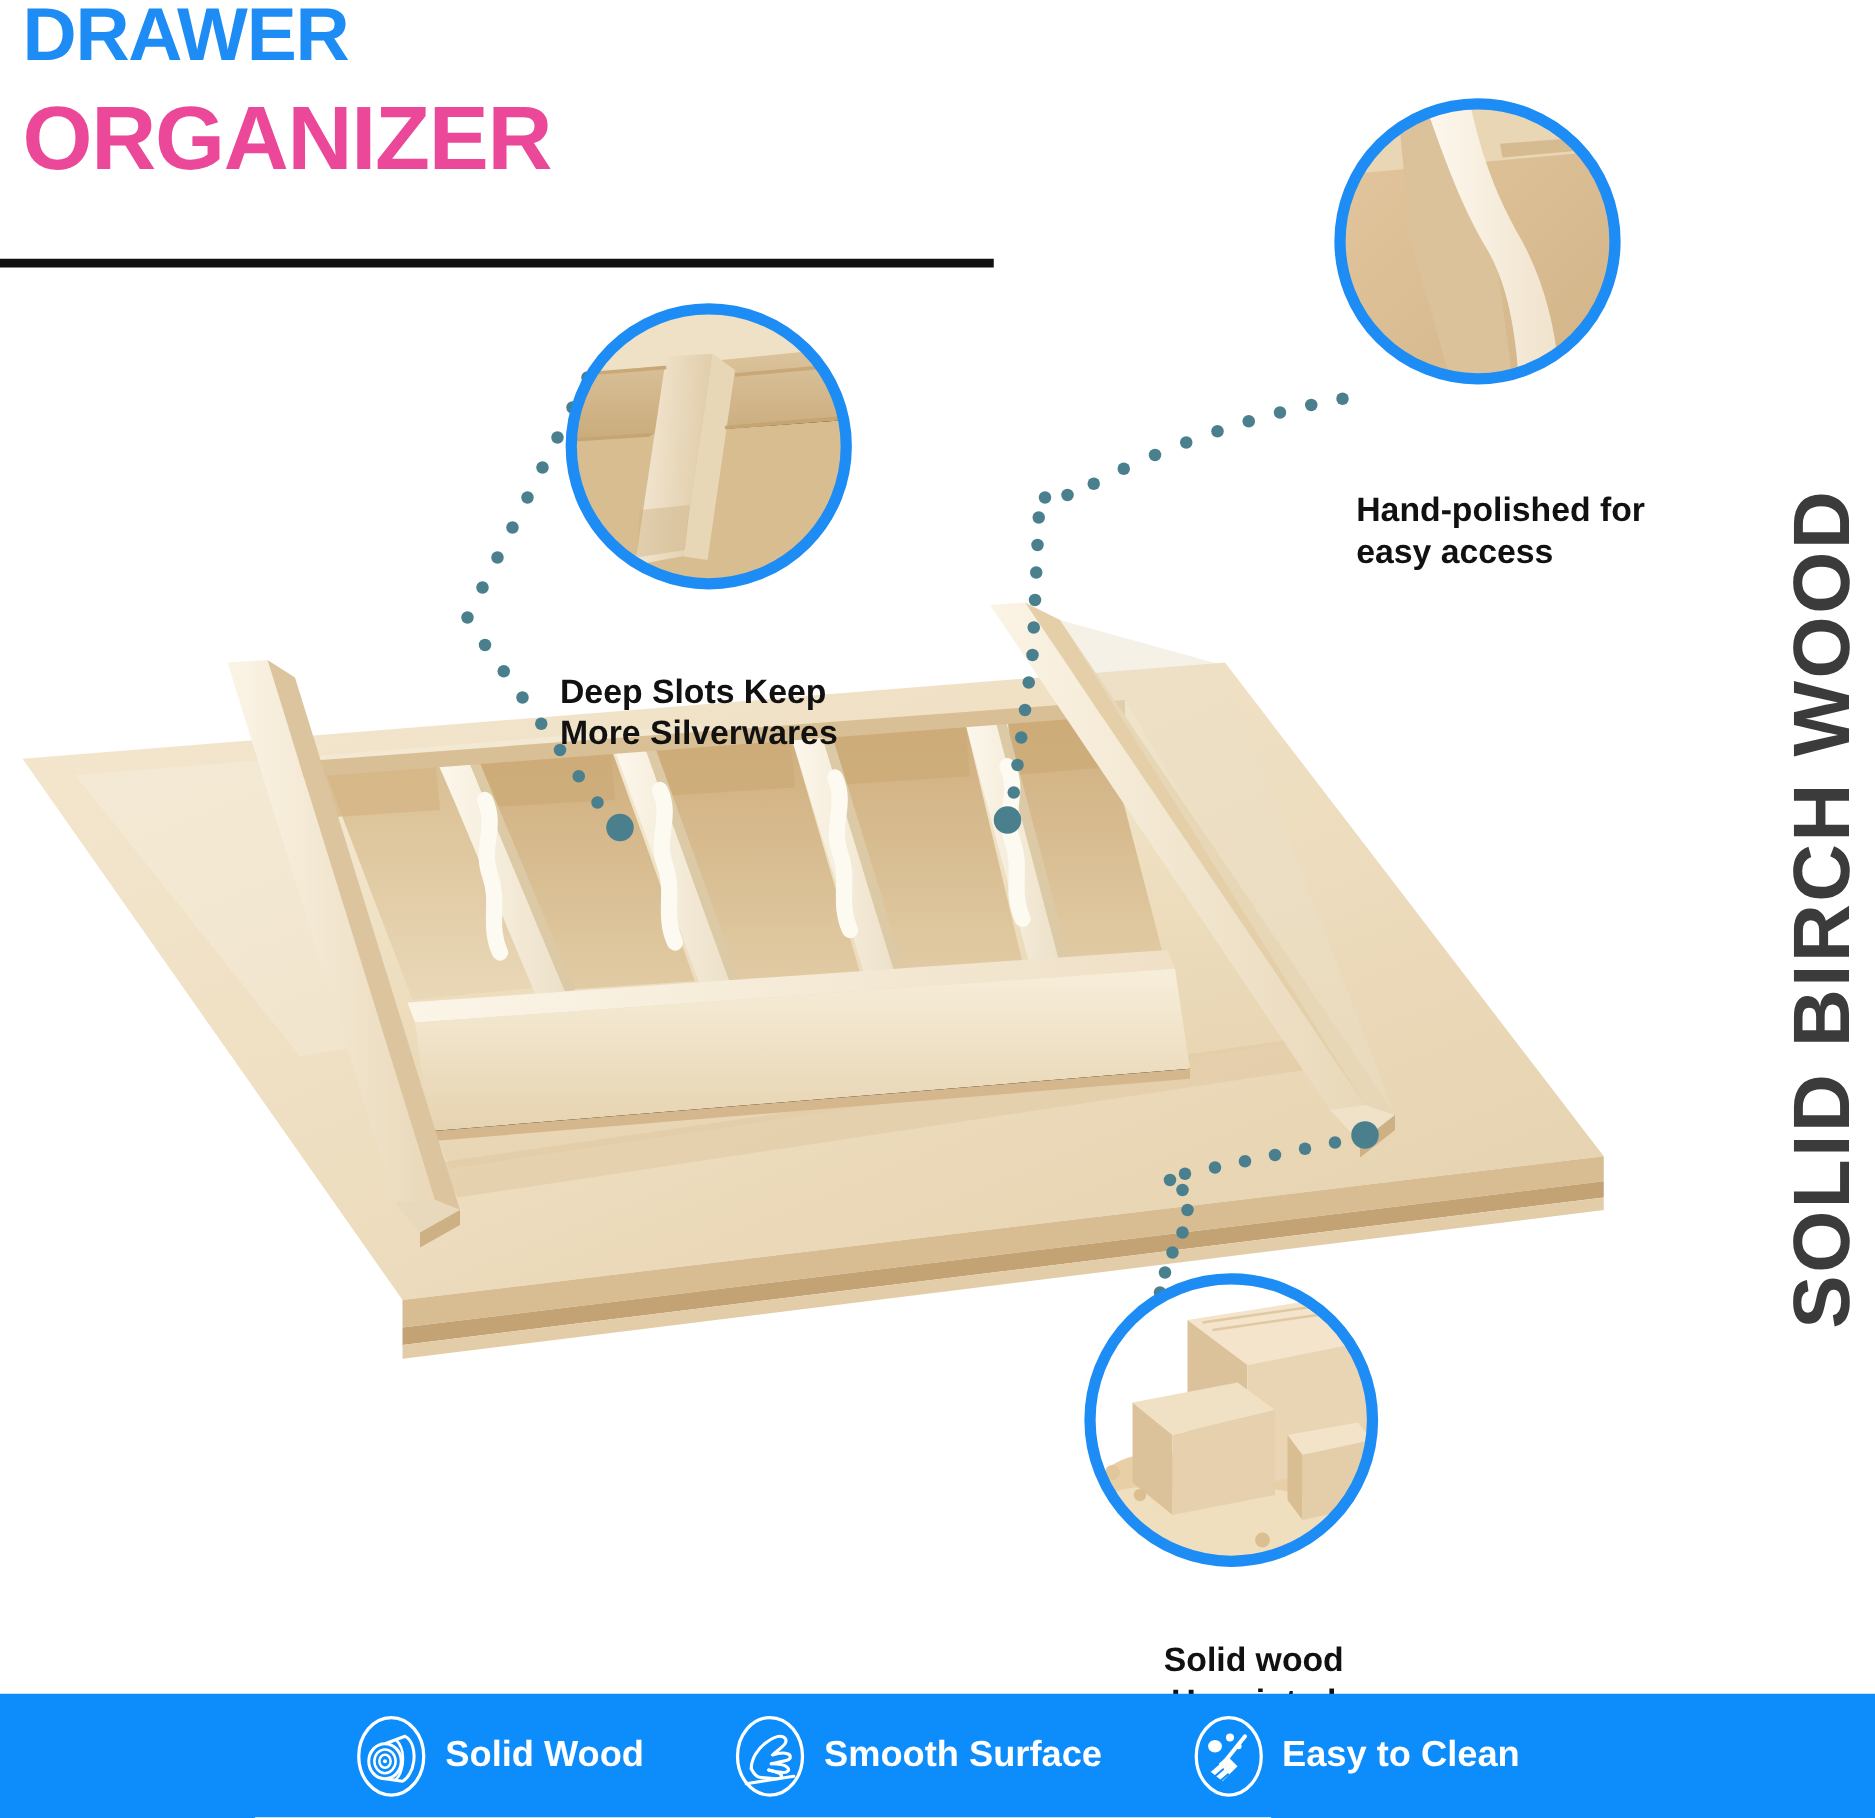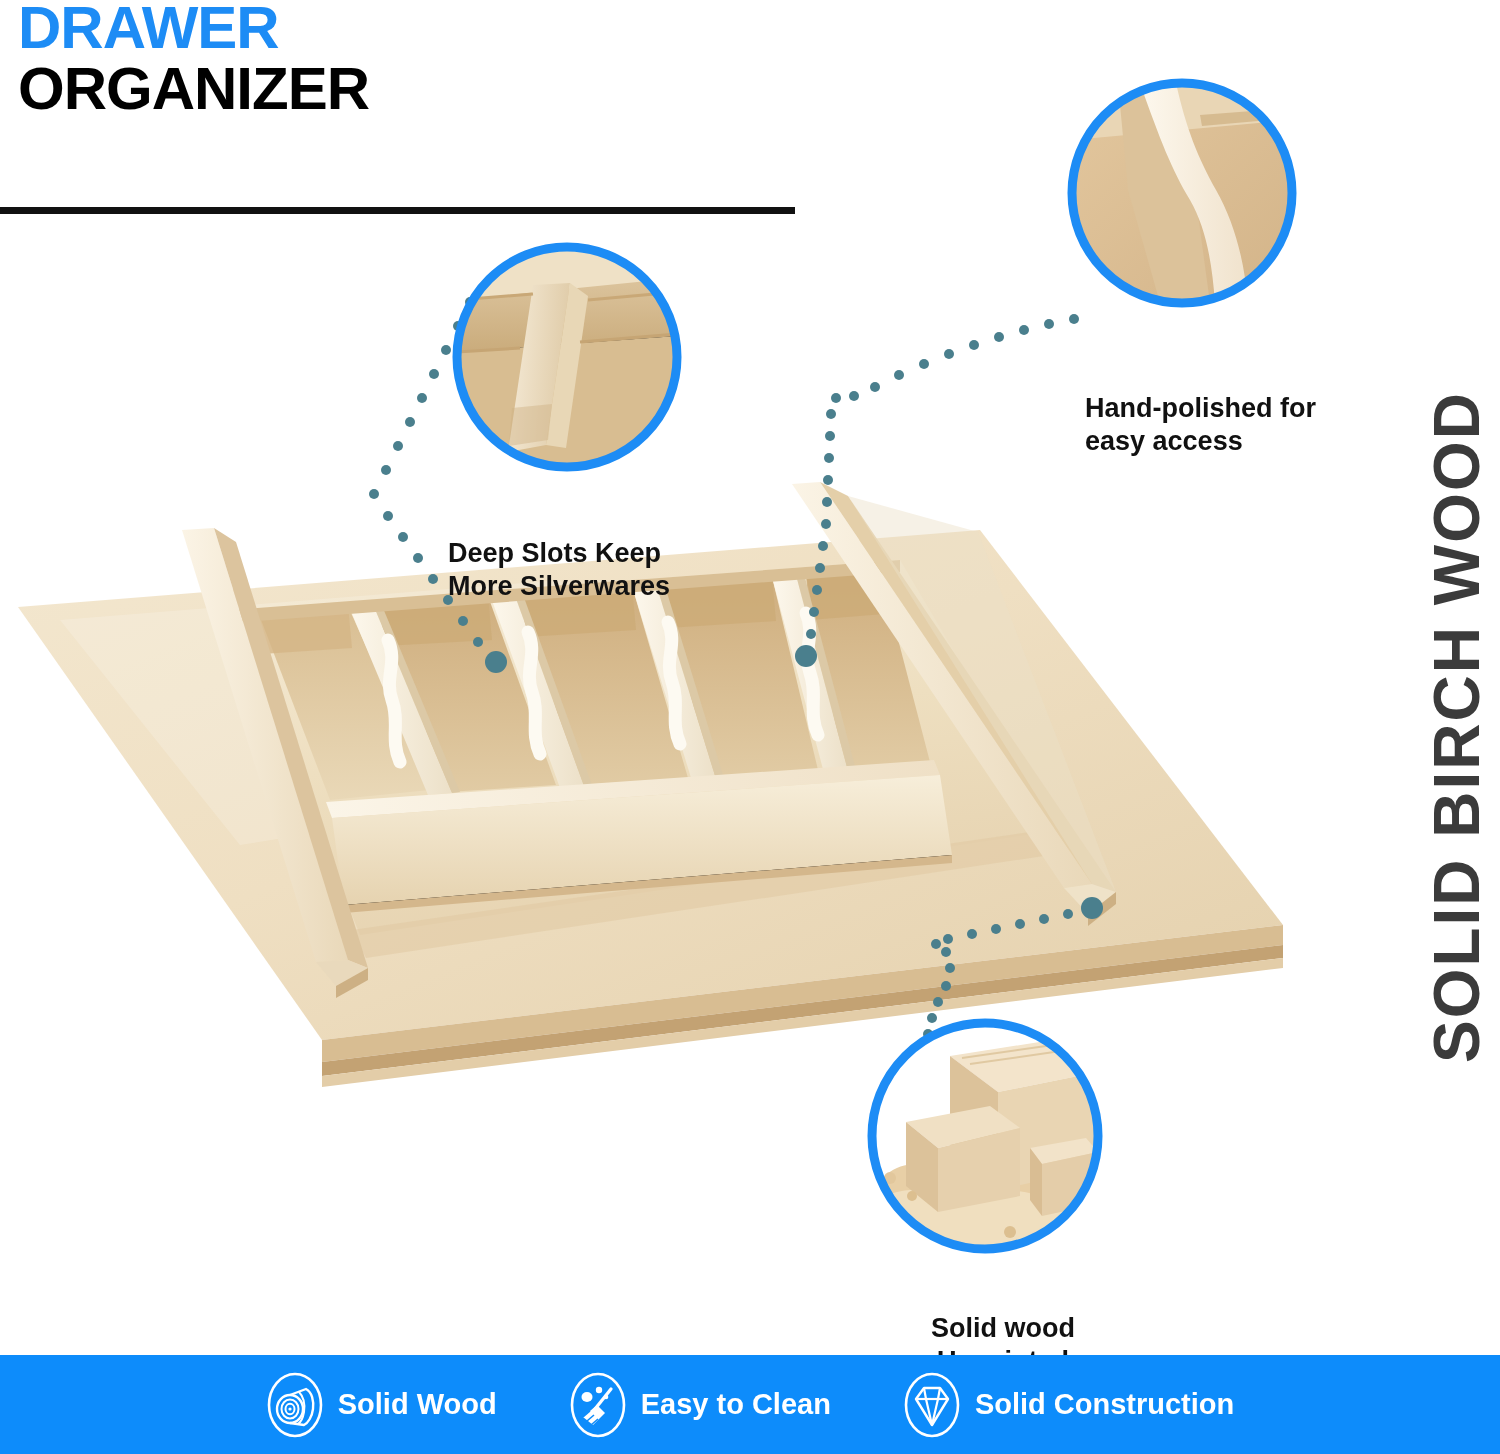--- a/index.html
+++ b/index.html
@@ -13,22 +13,22 @@
   }
 
   
   #header { position:absolute; left:18px; top:0px; width:800px; }
   #title-line1 {
     font-size:60px; font-weight:bold; line-height:0.92;
     letter-spacing:-1px; color:#1d8cf5;
     font-family:"Liberation Sans", sans-serif;
   }
   #title-line2 {
-    font-size:60px; font-weight:bold; line-height:1.0;
-    letter-spacing:-1px; color:#000000; margin-top:4px;
+    font-size:72px; font-weight:bold; line-height:1.0;
+    letter-spacing:-1px; color:#ec4899; margin-top:20px;
     font-family:"Liberation Sans", sans-serif;
   }
   #title-rule {
     position:absolute; left:-18px; top:207px;
     width:795px; height:7px; background:#111111;
   }
 
   
   #side-text {
     position:absolute; right:6px; top:50%;
@@ -416,39 +416,42 @@
       <ellipse cx="24" cy="38" rx="13" ry="14" fill="none" stroke="#ffffff" stroke-width="2.4"></ellipse>
       <ellipse cx="24" cy="38" rx="8.5" ry="9.5" fill="none" stroke="#ffffff" stroke-width="2"></ellipse>
       <ellipse cx="24" cy="38" rx="4.5" ry="5.2" fill="none" stroke="#ffffff" stroke-width="2"></ellipse>
       <circle cx="24" cy="38" r="1.6" fill="#ffffff"></circle>
       <path d="M 24,24 L 40,18 C 46,21 48,30 47,38 C 46,46 42,52 38,54 L 24,52" fill="none" stroke="#ffffff" stroke-width="2.4" stroke-linejoin="round"></path>
       <path d="M 33,21 C 38,26 39,34 38,41 C 37,47 35,51 32,53" fill="none" stroke="#ffffff" stroke-width="2"></path>
     </svg>
     <span class="feature-label">Solid Wood</span>
   </div>
 
+  <div class="feature-item">
+    <svg class="feature-icon" viewBox="0 0 58 68">
+      <ellipse cx="29" cy="34" rx="26" ry="31" fill="none" stroke="#ffffff" stroke-width="2.6"></ellipse>
+      <path d="M 14,44 C 14,36 19,28 26,23 C 30,20 34,18 37,18 C 41,18 43,21 41,24
+               C 39,27 34,30 31,33 C 34,32 40,31 43,32 C 46,33 46,36 43,37
+               C 40,38 34,39 30,40" fill="none" stroke="#ffffff" stroke-width="2.5" stroke-linecap="round" stroke-linejoin="round"></path>
+      <path d="M 30,40 C 35,40 41,41 43,43 C 45,45 43,47 40,47 C 36,47 31,46 28,45" fill="none" stroke="#ffffff" stroke-width="2.5" stroke-linecap="round"></path>
+      <path d="M 28,45 C 32,46 37,47 38,49 C 39,51 37,52 34,52 L 22,51" fill="none" stroke="#ffffff" stroke-width="2.5" stroke-linecap="round"></path>
+      <path d="M 14,44 C 16,48 19,51 22,51" fill="none" stroke="#ffffff" stroke-width="2.5" stroke-linecap="round"></path>
+      <path d="M 10,56 L 48,50" fill="none" stroke="#ffffff" stroke-width="2.5" stroke-linecap="round"></path>
+    </svg>
+    <span class="feature-label">Smooth Surface</span>
+  </div>
 
   <div class="feature-item">
     <svg class="feature-icon" viewBox="0 0 58 68">
       <ellipse cx="29" cy="34" rx="26" ry="31" fill="none" stroke="#ffffff" stroke-width="2.6"></ellipse>
       <ellipse cx="18" cy="26" rx="5.5" ry="5" fill="#ffffff"></ellipse>
       <circle cx="30" cy="19" r="3.2" fill="#ffffff"></circle>
       <circle cx="37" cy="26" r="2.3" fill="#ffffff"></circle>
       <path d="M 42,18 L 26,38" stroke="#ffffff" stroke-width="3.2" stroke-linecap="round"></path>
       <path d="M 28,34 L 36,42 L 24,54 L 14,46 Z" fill="#ffffff"></path>
       <path d="M 21,40 L 14,46" stroke="#0d8cfb" stroke-width="1.6"></path>
       <path d="M 25,44 L 18,50" stroke="#0d8cfb" stroke-width="1.6"></path>
       <path d="M 29,48 L 22,54" stroke="#0d8cfb" stroke-width="1.6"></path>
     </svg>
     <span class="feature-label">Easy to Clean</span>
   </div>
 
-  <div class="feature-item">
-    <svg class="feature-icon" viewBox="0 0 58 68">
-      <ellipse cx="29" cy="34" rx="26" ry="31" fill="none" stroke="#ffffff" stroke-width="2.6"></ellipse>
-      <path d="M 13,28 L 21,17 L 37,17 L 45,28 L 29,54 Z" fill="none" stroke="#ffffff" stroke-width="2.4" stroke-linejoin="round"></path>
-      <path d="M 13,28 L 45,28" stroke="#ffffff" stroke-width="2.2"></path>
-      <path d="M 21,17 L 23,28 L 29,54" fill="none" stroke="#ffffff" stroke-width="2.2"></path>
-      <path d="M 37,17 L 35,28 L 29,54" fill="none" stroke="#ffffff" stroke-width="2.2"></path>
-    </svg>
-    <span class="feature-label">Solid Construction</span>
-  </div>
 </div>
 
 </body></html>

